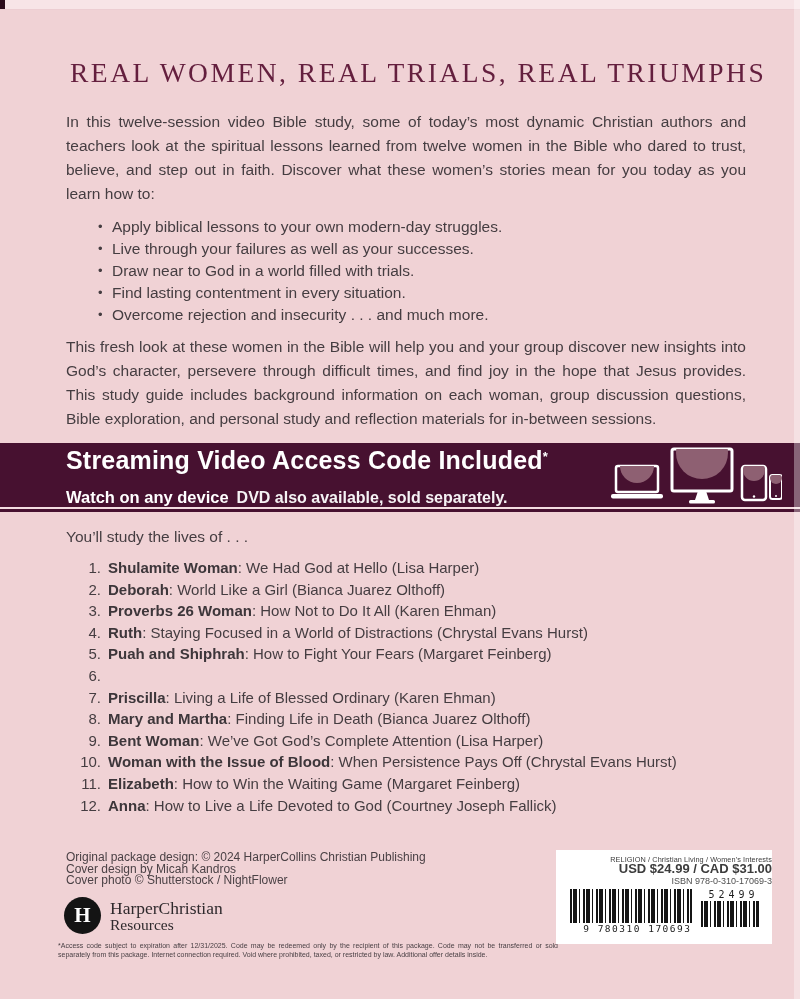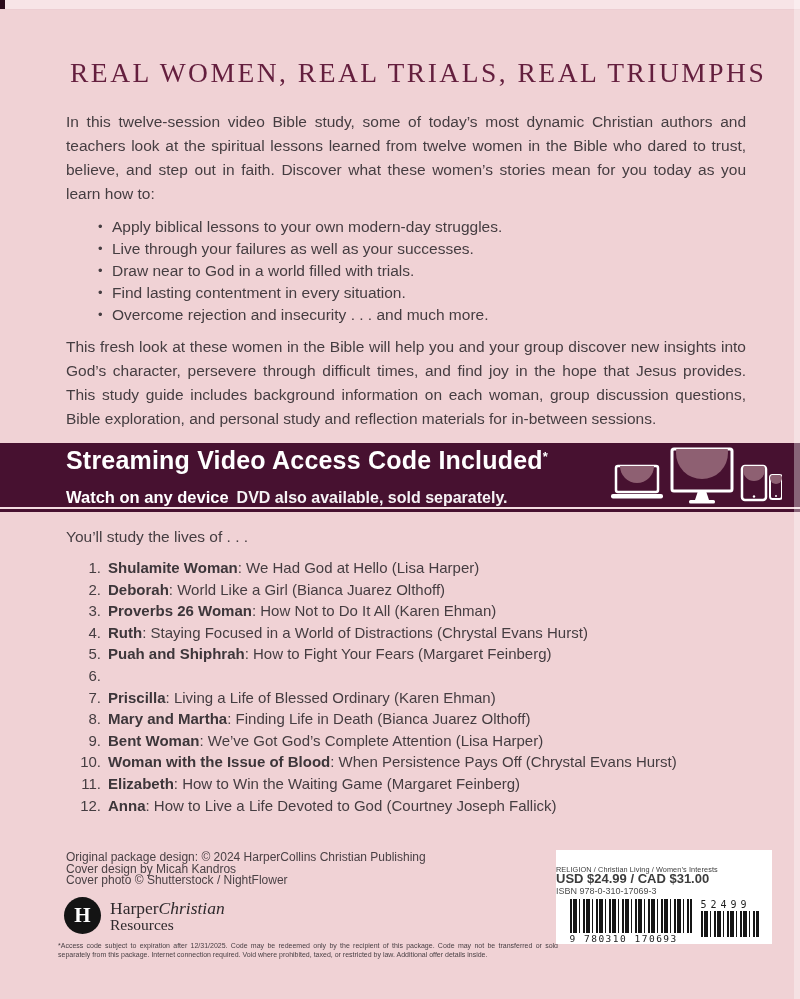--- a/index.html
+++ b/index.html
@@ -87,32 +87,32 @@
   .logo-circle{
     width:37px;height:37px;border-radius:50%;background:#141414;
     display:flex;align-items:center;justify-content:center;
   }
   .logo-circle .mono{
     color:#ffffff;font-family:"Liberation Serif",serif;
     font-size:21px;font-weight:bold;line-height:1;margin-top:-1px;
   }
   .logo-text{margin-left:9px;font-family:"Liberation Serif",serif;color:#2f2a2d;}
   .logo-line1{font-size:17.5px;line-height:17px;}
-  .logo-line1 .ital{font-style:italic;}
+  .logo-line1 .ital{}
   .logo-line2{font-size:15.5px;line-height:15px;}
   .fine-print{
     position:absolute;left:58px;top:941px;width:500px;
     font-size:7px;line-height:9px;color:#4a4145;margin:0;text-align:justify;
   }
 
   
   .barcode-box{
     position:absolute;left:556px;top:850px;width:216px;height:94px;
-    background:#ffffff;box-sizing:border-box;padding-top:16px;
-    text-align:left;color:#3c3c3c;
+    background:#ffffff;box-sizing:border-box;padding-top:6px;
+    text-align:right;color:#3c3c3c;
   }
   .bc-cat{font-size:7.3px;line-height:8px;letter-spacing:0.1px;}
   .bc-price{font-size:13px;line-height:10px;font-weight:bold;}
   .bc-isbn{font-size:9px;line-height:10px;margin-top:2px;color:#4e4e4e;}
   .bc-row{display:flex;justify-content:center;align-items:flex-start;margin-top:3px;gap:9px;}
   .bc-main{width:122px;}
   .bars{
     height:34px;
     background:repeating-linear-gradient(90deg,
       #151515 0px,#151515 2px,#ffffff 2px,#ffffff 3px,

